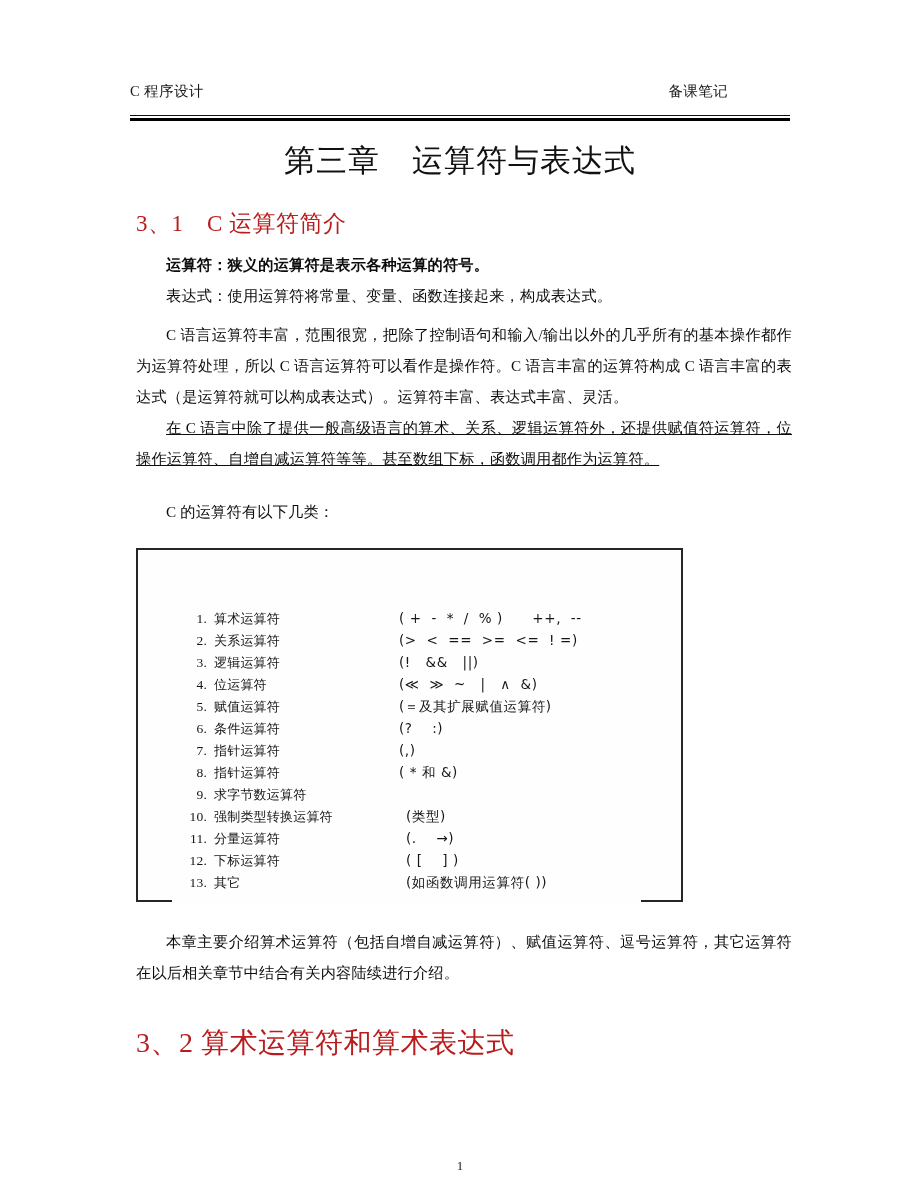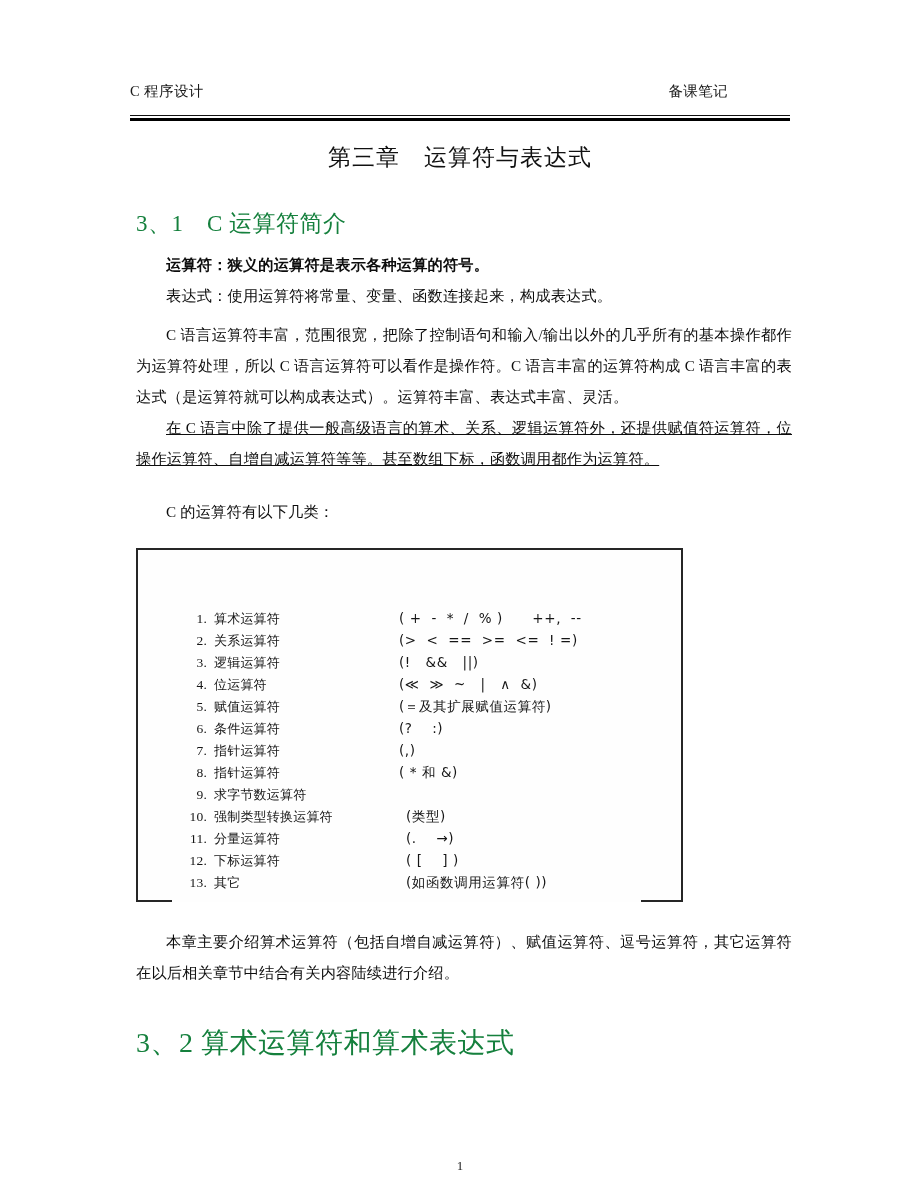--- a/index.html
+++ b/index.html
@@ -61,34 +61,34 @@
     background: #000;
   }
 
   
   .chapter-title {
     position: absolute;
     left: 0;
     top: 108px;
     width: 920px;
     text-align: center;
-    font-size: 23px;
+    font-size: 31px;
     line-height: 1.2;
     letter-spacing: 1px;
     color: #111;
-    font-family: Liberation Sans, sans-serif;
+    font-family: Liberation Mono, monospace;
   }
 
   
   .section-h {
     position: absolute;
     left: 136px;
     font-size: 23px;
     letter-spacing: 0.5px;
-    color: #15803d;
+    color: #b91c1c;
     white-space: pre;
   }
   #sec-31 { top: 172px; }
   #sec-32 { top: 988px; font-size: 28px; }
 
   
   .body-line {
     position: absolute;
     left: 136px;
     width: 656px;

